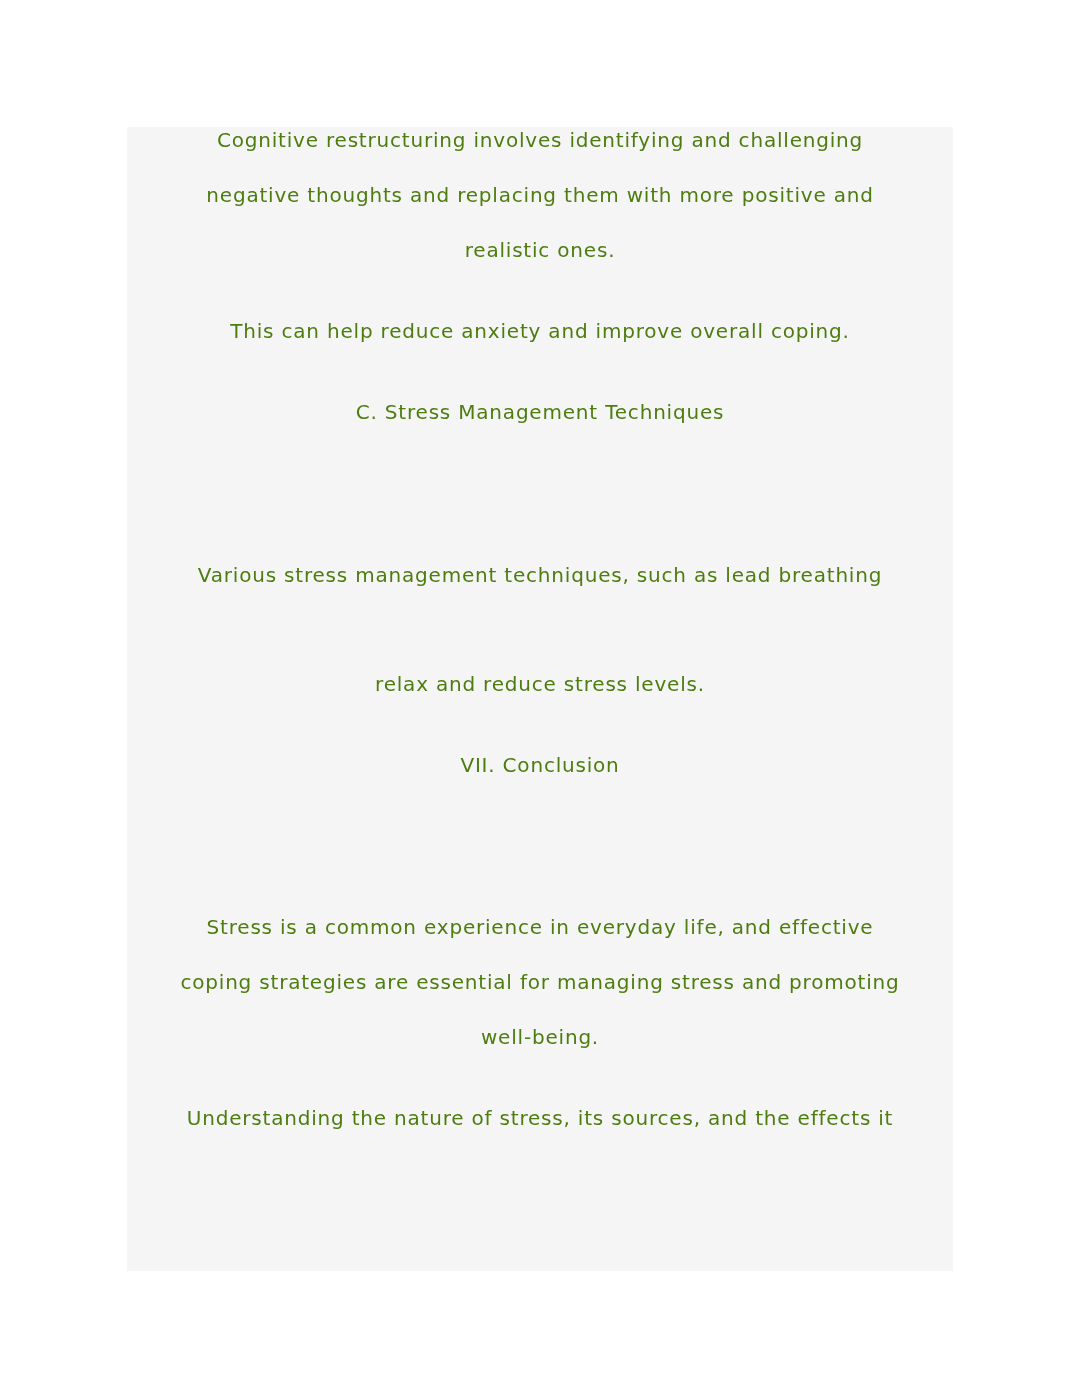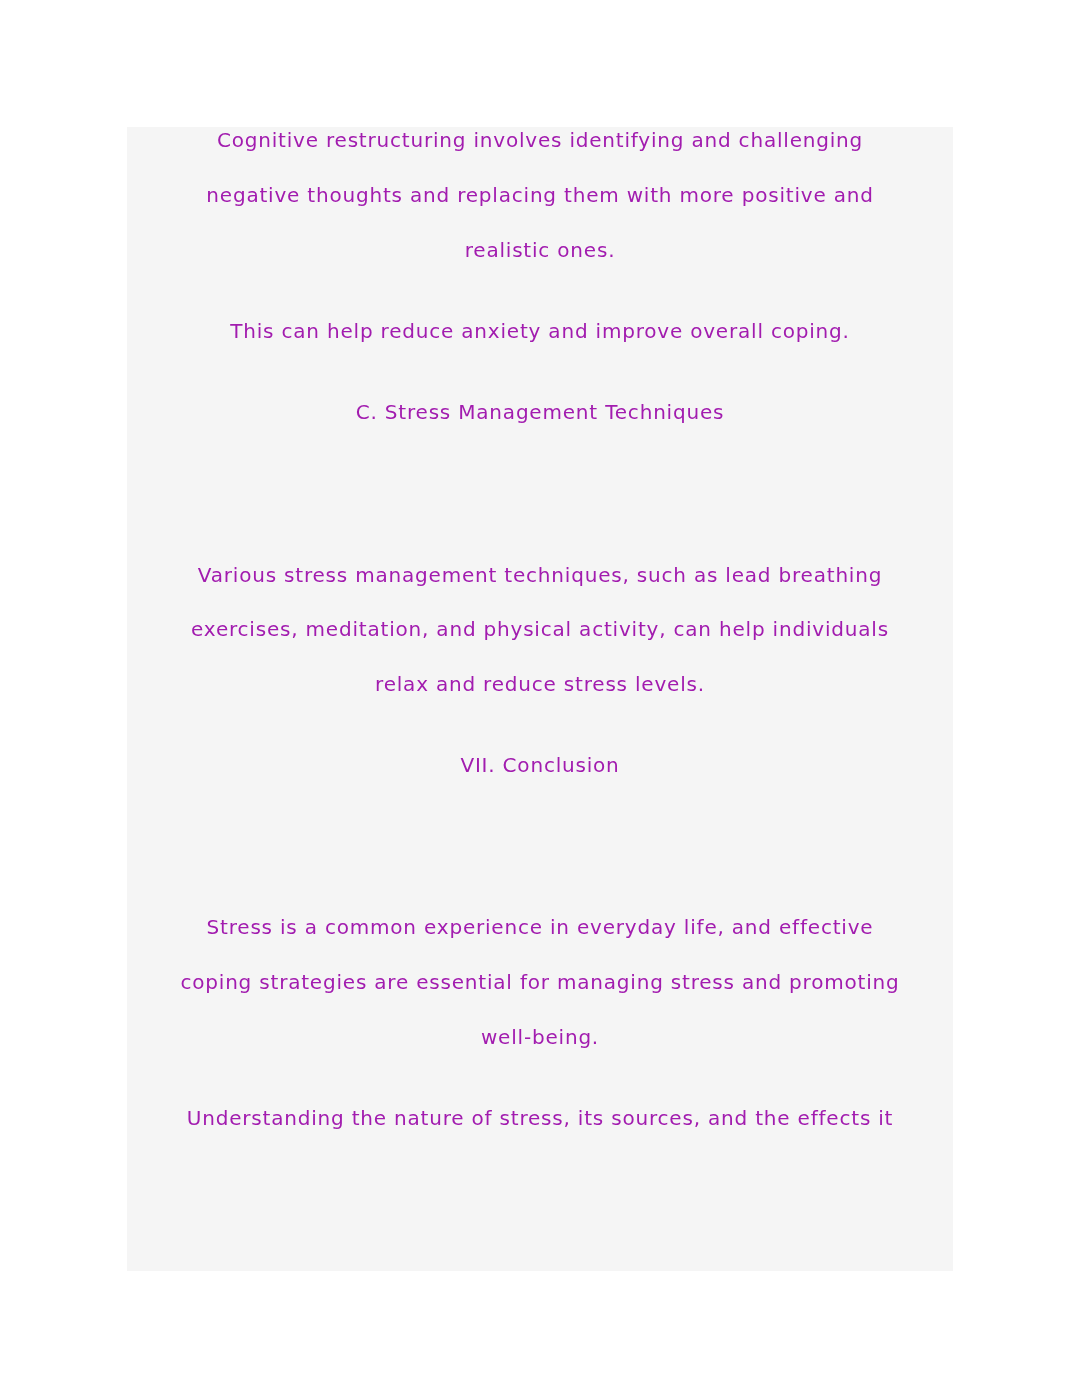--- a/index.html
+++ b/index.html
@@ -20,41 +20,40 @@
       top: 127px;
       width: 826px;
       height: 1144px;
       background: #f5f5f5;
     }
     .line {
       position: absolute;
       left: 0;
       width: 826px;
       text-align: center;
-      color: #a21caf;
+      color: #4d7c0f;
       font-size: 20px;
       letter-spacing: 0.8px;
       line-height: 28px;
       white-space: nowrap;
     }
   </style>
 </head>
 <body>
 
 <div class="panel">
   <div class="line" style="top:-1px">Cognitive restructuring involves identifying and challenging</div>
   <div class="line" style="top:109px">realistic ones.</div>
   <div class="line" style="top:54px">negative thoughts and replacing them with more positive and</div>
 
   <div class="line" style="top:190px">This can help reduce anxiety and improve overall coping.</div>
 
   <div class="line" style="top:271px">C. Stress Management Techniques</div>
 
   <div class="line" style="top:434px">Various stress management techniques, such as lead breathing</div>
-  <div class="line" style="top:488px">exercises, meditation, and physical activity, can help individuals</div>
   <div class="line" style="top:543px">relax and reduce stress levels.</div>
 
   <div class="line" style="top:624px">VII. Conclusion</div>
 
   <div class="line" style="top:786px">Stress is a common experience in everyday life, and effective</div>
   <div class="line" style="top:841px">coping strategies are essential for managing stress and promoting</div>
   <div class="line" style="top:896px">well-being.</div>
 
   <div class="line" style="top:977px">Understanding the nature of stress, its sources, and the effects it</div>
 </div>

